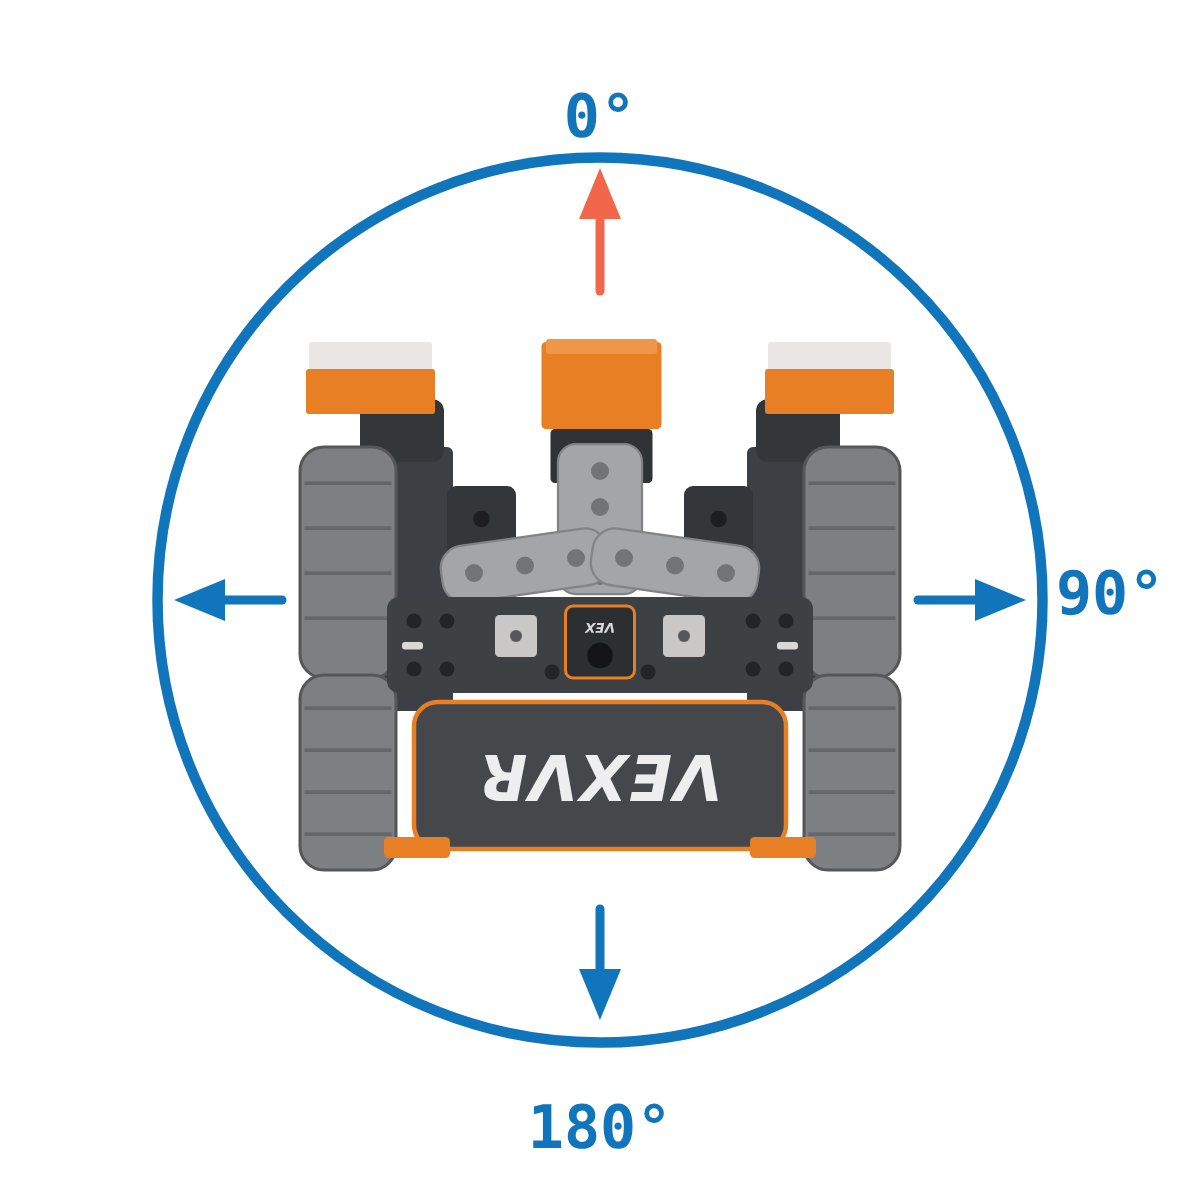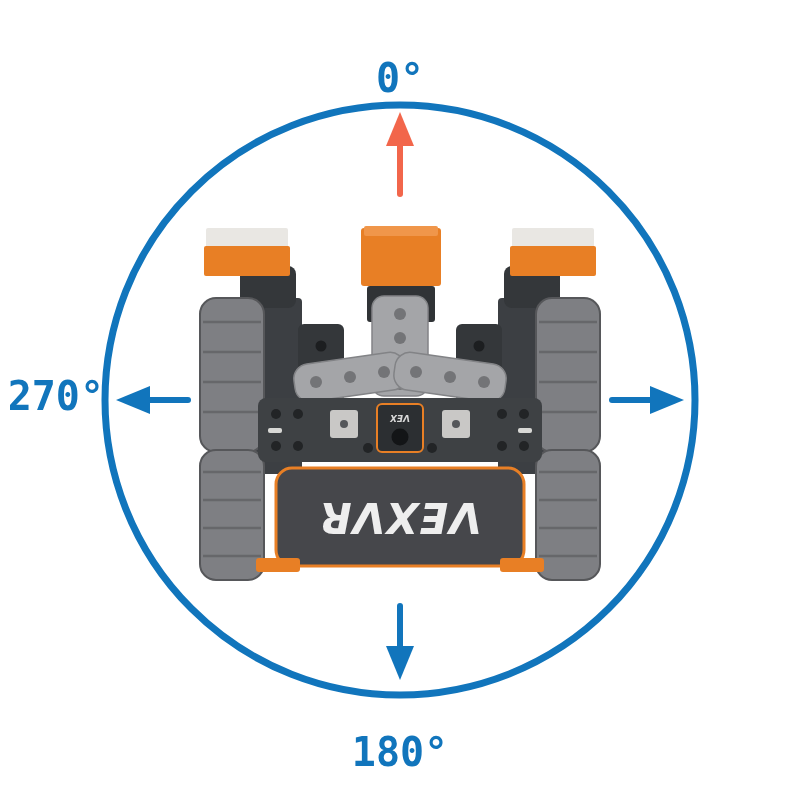--- a/index.html
+++ b/index.html
@@ -175,16 +175,16 @@
         <rect x="276" y="468" width="248" height="98" rx="16" fill="#46474b" stroke="#e87f25" stroke-width="3"></rect>
         <text x="400" y="531" text-anchor="middle" font-size="42" font-weight="bold" font-style="italic" fill="#eeeeee" font-family="DejaVu Sans, sans-serif" letter-spacing="1" transform="rotate(180 400 517)">VEXVR</text>
       </g>
 
       <rect x="256" y="558" width="44" height="14" rx="3" fill="#e87f25"></rect>
       <rect x="500" y="558" width="44" height="14" rx="3" fill="#e87f25"></rect>
     </g>
   </svg>
 
   <div class="deg-label top">0°</div>
+  <div class="deg-label right">90°</div>
   <div class="deg-label bottom">180°</div>
-  <div class="deg-label left">270°</div>
 
 </div>
 
 </body></html>

